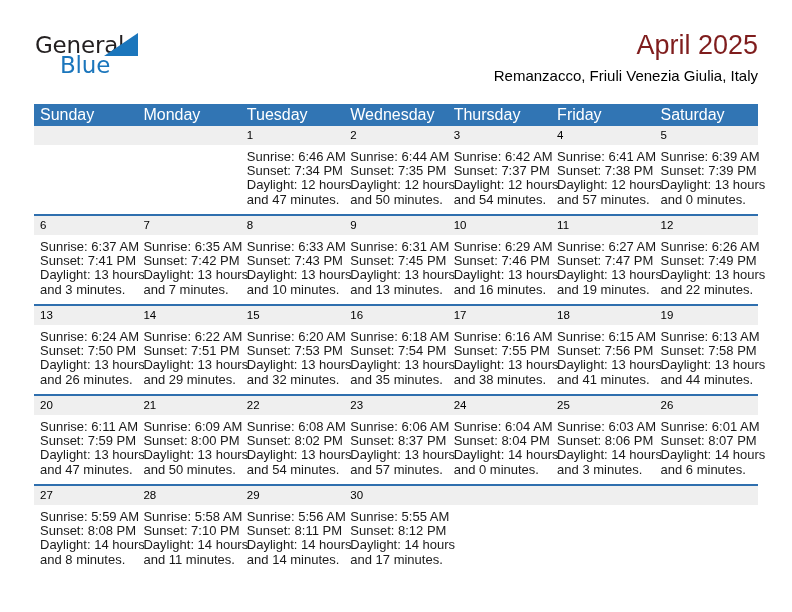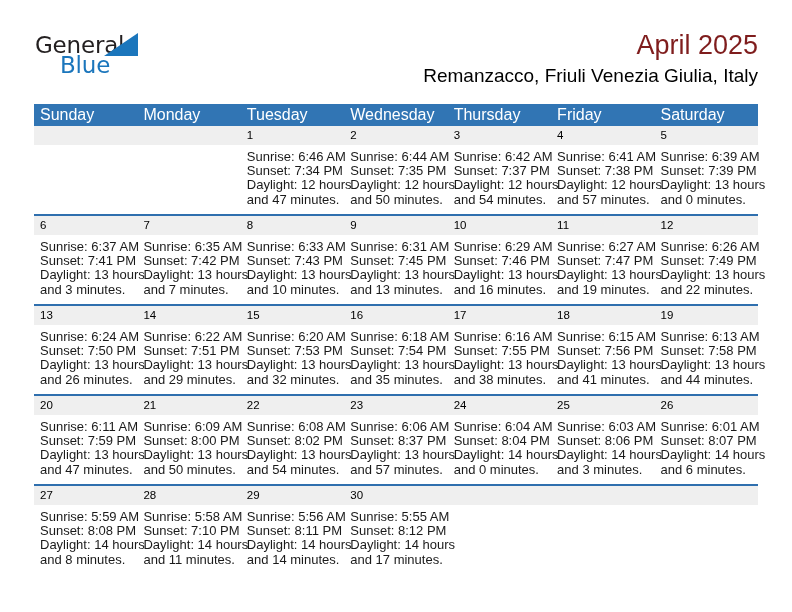--- a/index.html
+++ b/index.html
@@ -71,21 +71,21 @@
     top: 0;
     text-align: right;
   }
   .cal-title {
     font-size: 27px;
     color: #7f1d1d;
     line-height: 34px;
     white-space: nowrap;
   }
   .cal-subtitle {
-    font-size: 19px;
+    font-size: 15px;
     color: #000000;
     line-height: 20px;
     margin-top: 4px;
     white-space: nowrap;
   }
 
   
   .calendar {
     position: absolute;
     left: 34px;

